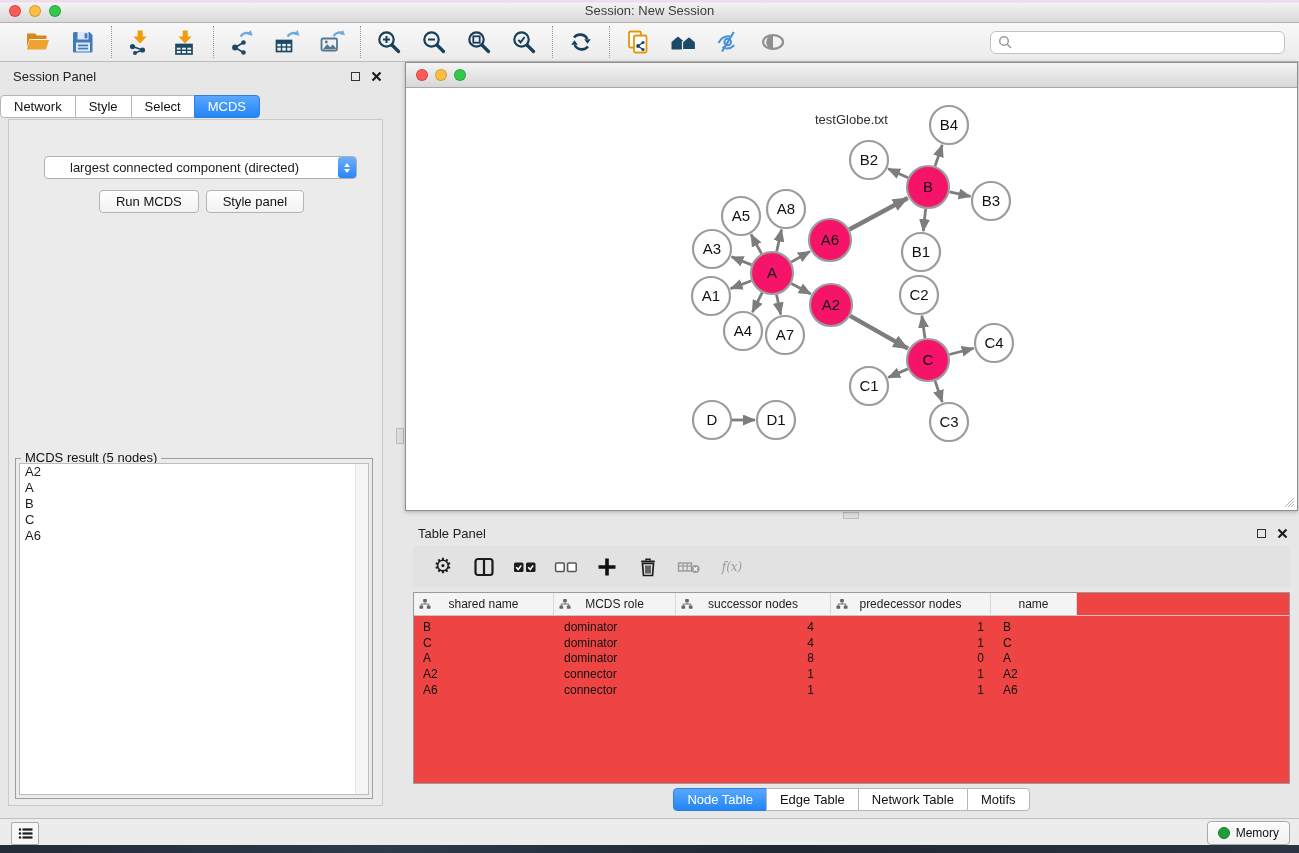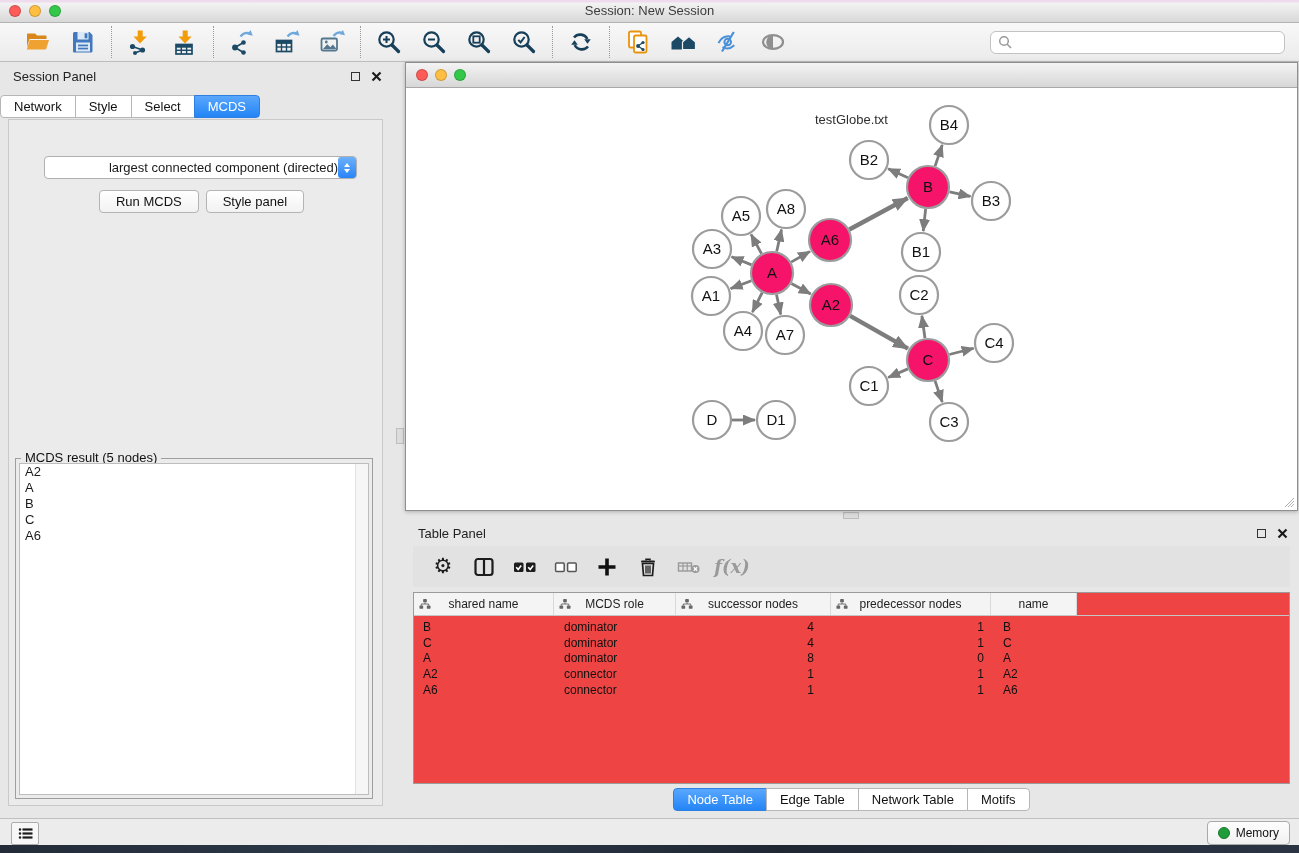--- a/index.html
+++ b/index.html
@@ -35,21 +35,21 @@
   .cp-tabs{position:absolute;left:0;right:0;top:33px;display:flex;justify-content:flex-start;}
   .seg{background:#fff;border:1px solid #b6b6b6;padding:3px 13px;font-size:13px;margin-left:-1px;color:#111;cursor:default;}
   .seg:first-child{border-radius:4px 0 0 4px;margin-left:0;}
   .seg:last-child{border-radius:0 4px 4px 0;}
   .seg.active{background:linear-gradient(#5aa7fd,#2385f6);border-color:#2d7fe0;color:#fff;}
   .cp-body{position:absolute;left:8px;right:9px;top:57px;bottom:2px;background:#ebebeb;
     border:1px solid #c9c9c9;box-sizing:border-box;}
   .opt-label{position:absolute;left:0;right:0;top:14px;text-align:center;font-size:13px;color:#111;}
   .dropdown{position:absolute;left:35px;top:36px;width:313px;height:23px;background:#fff;
     border:1px solid #b0b0b0;border-radius:4px;display:flex;align-items:center;box-sizing:border-box;}
-  .dropdown .val{flex:1;font-size:13px;padding-left:25px;white-space:nowrap;overflow:hidden;text-align:right;}
+  .dropdown .val{flex:1;font-size:13px;padding-left:25px;white-space:nowrap;overflow:hidden;}
   .stepper{width:18px;height:21px;margin-right:0px;border-radius:3px;background:linear-gradient(#6cb0fc,#2a84f7);
     display:flex;flex-direction:column;align-items:center;justify-content:center;gap:2px;}
   .tri-up{width:0;height:0;border-left:3.5px solid transparent;border-right:3.5px solid transparent;border-bottom:4.5px solid #fff;}
   .tri-dn{width:0;height:0;border-left:3.5px solid transparent;border-right:3.5px solid transparent;border-top:4.5px solid #fff;}
   .btn-row{position:absolute;left:12px;right:0;top:70px;display:flex;justify-content:center;gap:7px;}
   .mac-btn{background:linear-gradient(#ffffff,#f2f2f2);border:1px solid #b4b4b4;border-radius:4px;
     font-size:13px;padding:3px 16px;color:#111;cursor:default;}
   .groupbox{position:absolute;left:6px;right:9px;top:338px;bottom:6px;border:1px solid #9e9e9e;}
   .groupbox .legend{position:absolute;top:-9px;left:5px;background:#ebebeb;padding:0 4px;font-size:13px;color:#111;}
   .result-list{position:absolute;left:3px;right:3px;top:4px;bottom:3px;background:#fff;border:1px solid #bdbdbd;overflow:hidden;}
@@ -67,21 +67,21 @@
   .nw-content{position:absolute;left:0;right:0;top:25px;bottom:0;overflow:hidden;}
   .resize-grip{position:absolute;right:2px;bottom:2px;width:13px;height:13px;}
   .graph-svg text{font-family:"Liberation Sans",sans-serif;}
 
   
   .table-panel{position:absolute;left:405px;top:519px;width:893px;height:299px;}
   .tp-toolbar{position:absolute;left:8px;right:8px;top:27px;height:41px;background:#e2e2e2;
     display:flex;align-items:center;padding-left:16px;gap:13px;box-sizing:border-box;}
   .ttbtn{width:28px;height:28px;display:flex;align-items:center;justify-content:center;cursor:default;}
   .gear-glyph{font-family:"DejaVu Sans",sans-serif;font-size:21px;color:#1c1c1c;line-height:1;}
-  .fx-label{font-family:"DejaVu Serif",serif;font-style:italic;font-size:18px;color:#9a9a9a;padding-left:4px;font-weight:bold;}
+  .fx-label{font-family:"DejaVu Serif",serif;font-style:italic;font-size:12px;color:#9a9a9a;padding-left:4px;}
   .tp-table{position:absolute;left:8px;right:8px;top:73px;height:192px;background:#ef4444;
     border:1px solid #9b9b9b;box-sizing:border-box;overflow:hidden;}
   .thead{display:flex;height:22px;border-bottom:1px solid #c6c6c6;}
   .th{position:relative;background:#f4f4f4;border-right:1px solid #d9d9d9;box-sizing:border-box;
     display:flex;align-items:center;justify-content:center;font-size:12px;color:#222;}
   .th .colicon{position:absolute;left:5px;top:5px;}
   .tr{display:flex;height:15.7px;align-items:center;}
   .tbody{padding-top:3px;}
   .td{font-size:12px;box-sizing:border-box;white-space:nowrap;color:#111;}
   .td.c0{padding-left:9px;}

